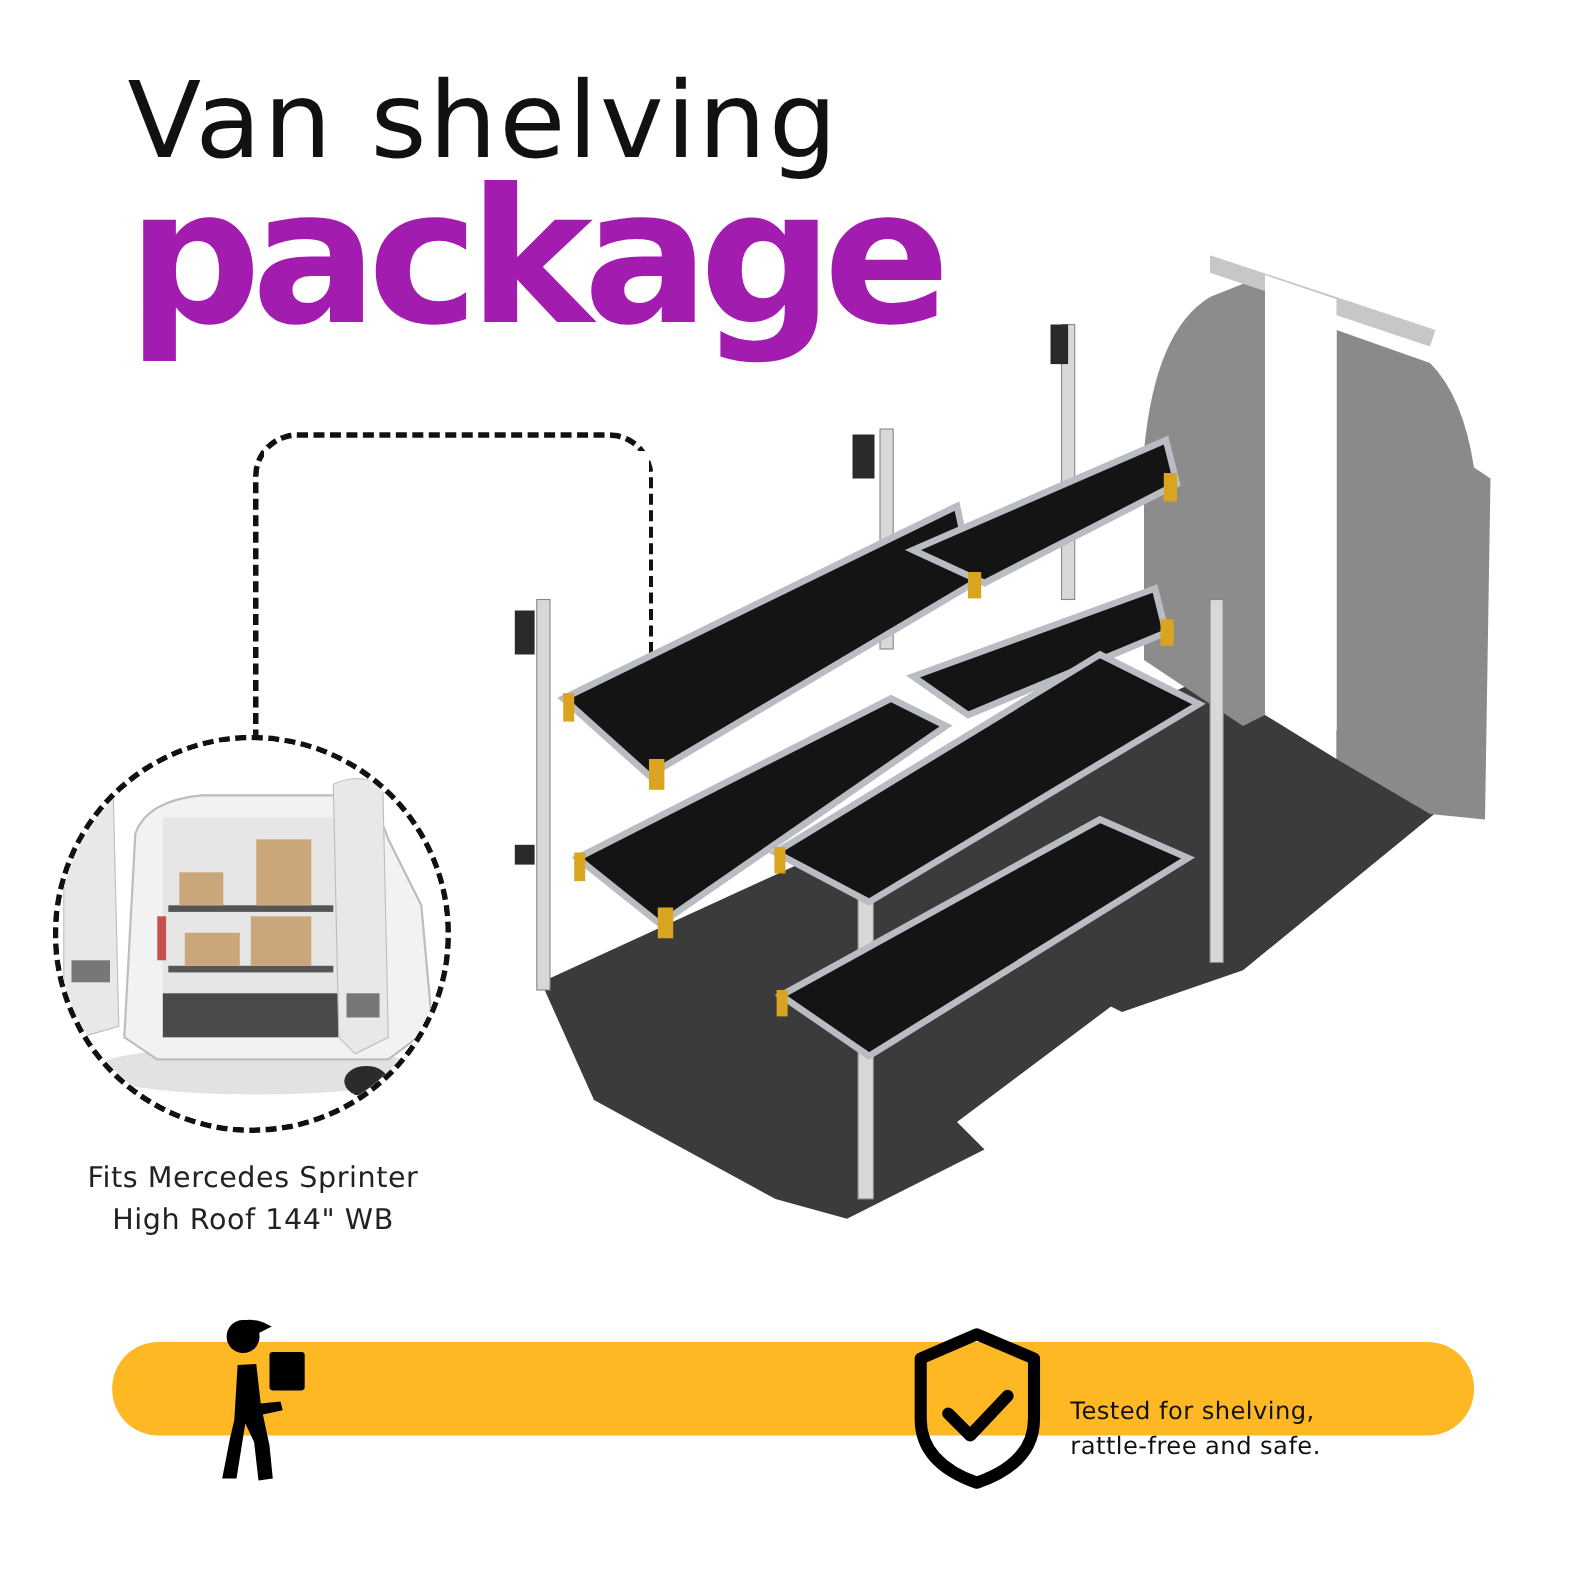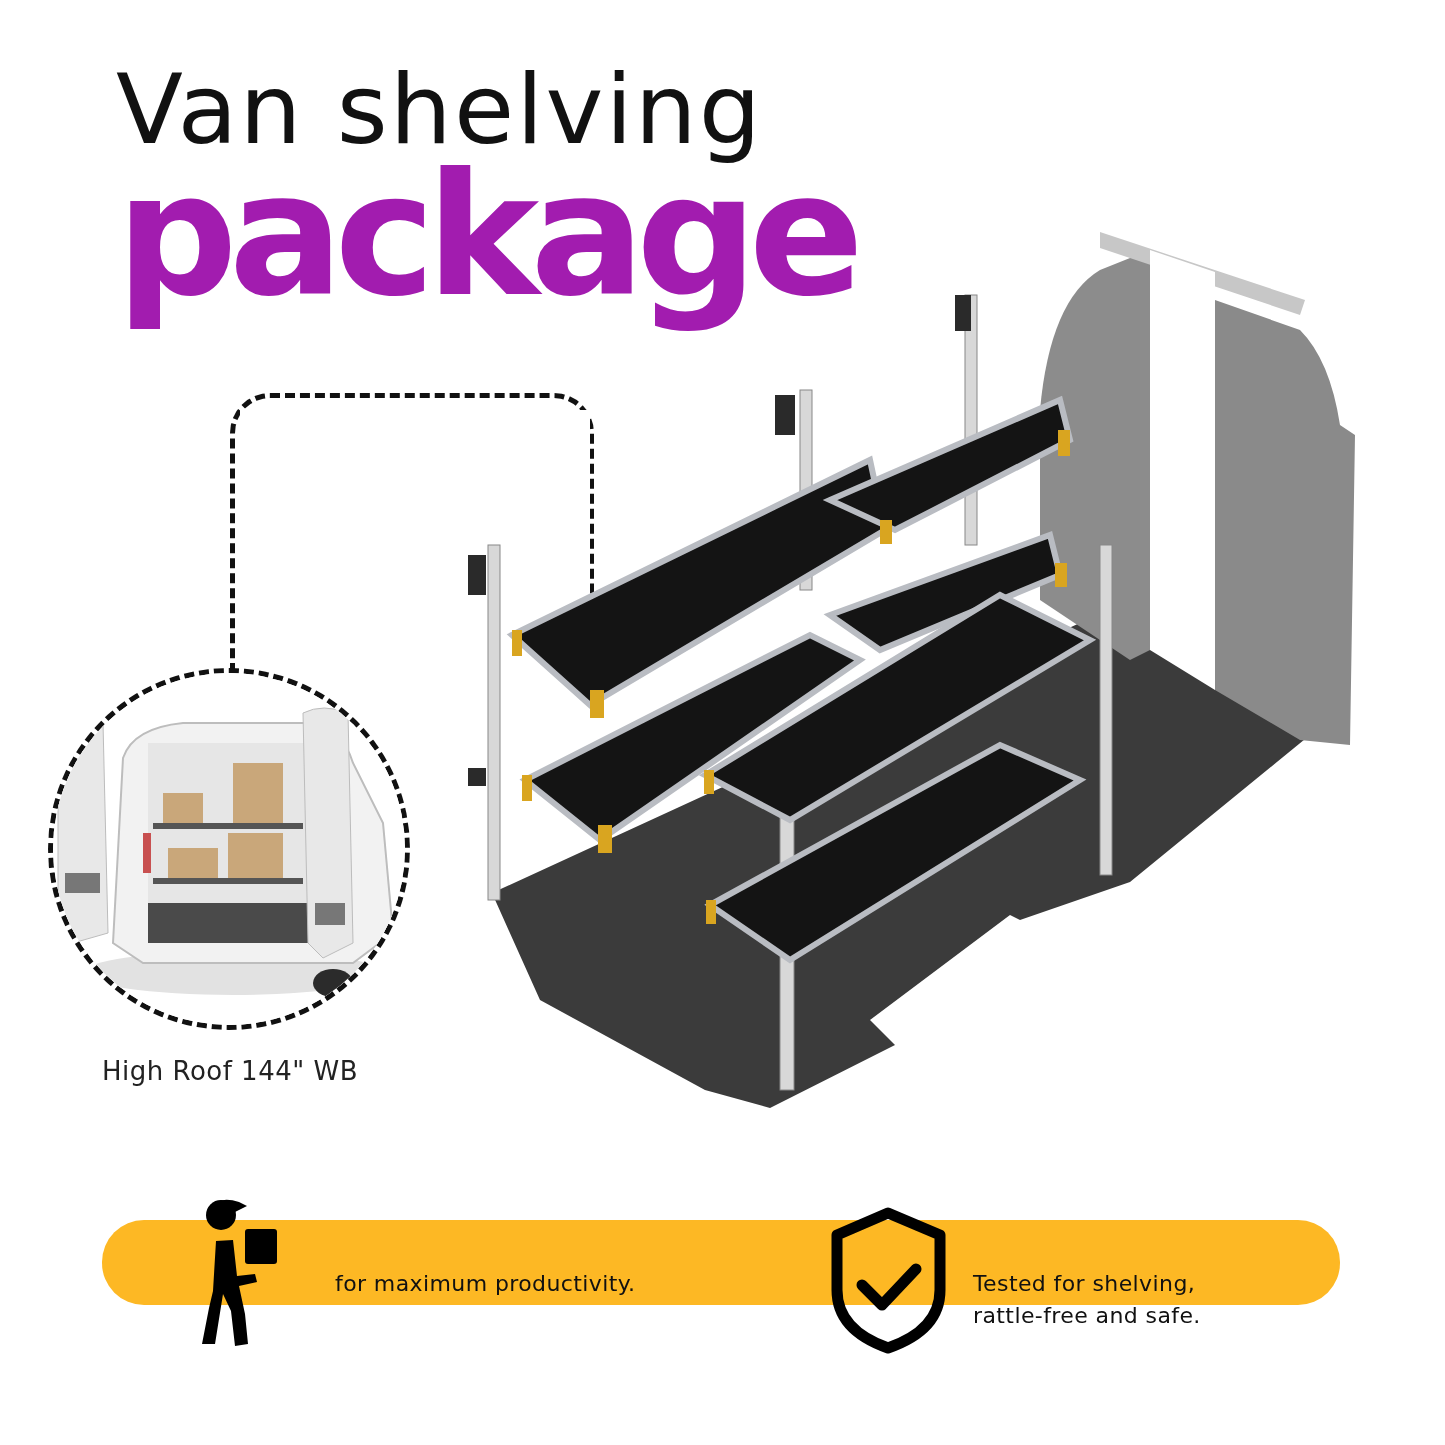--- a/index.html
+++ b/index.html
@@ -88,34 +88,34 @@
     <path d="M5,55 Q20,45 50,50 L55,260 L20,270 L5,260 Z" fill="#e8e8e8" stroke="#bcbcbc"></path>
     <rect x="12" y="200" width="35" height="20" fill="#777"></rect>
     <path d="M250,40 Q270,30 295,40 L300,270 L270,285 L255,270 Z" fill="#e8e8e8" stroke="#bcbcbc"></path>
     <rect x="262" y="230" width="30" height="22" fill="#777"></rect>
     <rect x="90" y="160" width="8" height="40" fill="#c85050"></rect>
     <ellipse cx="280" cy="310" rx="20" ry="14" fill="#2b2b2b"></ellipse>
   </svg>
 </div>
 
 <div class="caption">
+  <div>Fits Mercedes Sprinter</div>
   <div>High Roof 144" WB</div>
 </div>
 
 <div class="banner"></div>
 
 <svg style="position:absolute;left:195px;top:1196px;" width="95" height="155" viewBox="0 0 95 155">
   <circle cx="26" cy="19" r="15" fill="#000"></circle>
   <path d="M16,10 Q26,0 44,6 L52,10 L40,16 Z" fill="#000"></path>
   <rect x="50" y="33" width="32" height="35" rx="3" fill="#000"></rect>
   <path d="M21,45 L38,44 L42,80 L60,78 L62,86 L44,90 L50,118 L53,148 L40,150 L36,115 L28,98 L20,148 L7,148 L14,112 L18,95 Z" fill="#000"></path>
 </svg>
 
 <div class="feat-text" style="left:335px;top:1268px;">
-  <div>for maximum productivity.</div>
 </div>
 
 <svg style="position:absolute;left:828px;top:1205px;" width="122" height="150" viewBox="0 0 122 150">
   <path d="M60,8 L112,30 L112,85 Q112,125 60,143 Q9,125 9,85 L9,30 Z" fill="none" stroke="#000" stroke-width="11" stroke-linejoin="round"></path>
   <path d="M34,80 L54,100 L88,64" fill="none" stroke="#000" stroke-width="11" stroke-linecap="round" stroke-linejoin="round"></path>
 </svg>
 
 <div class="feat-text" style="left:973px;top:1268px;">
   <div>Tested for shelving,</div>
   <div>rattle-free and safe.</div>

